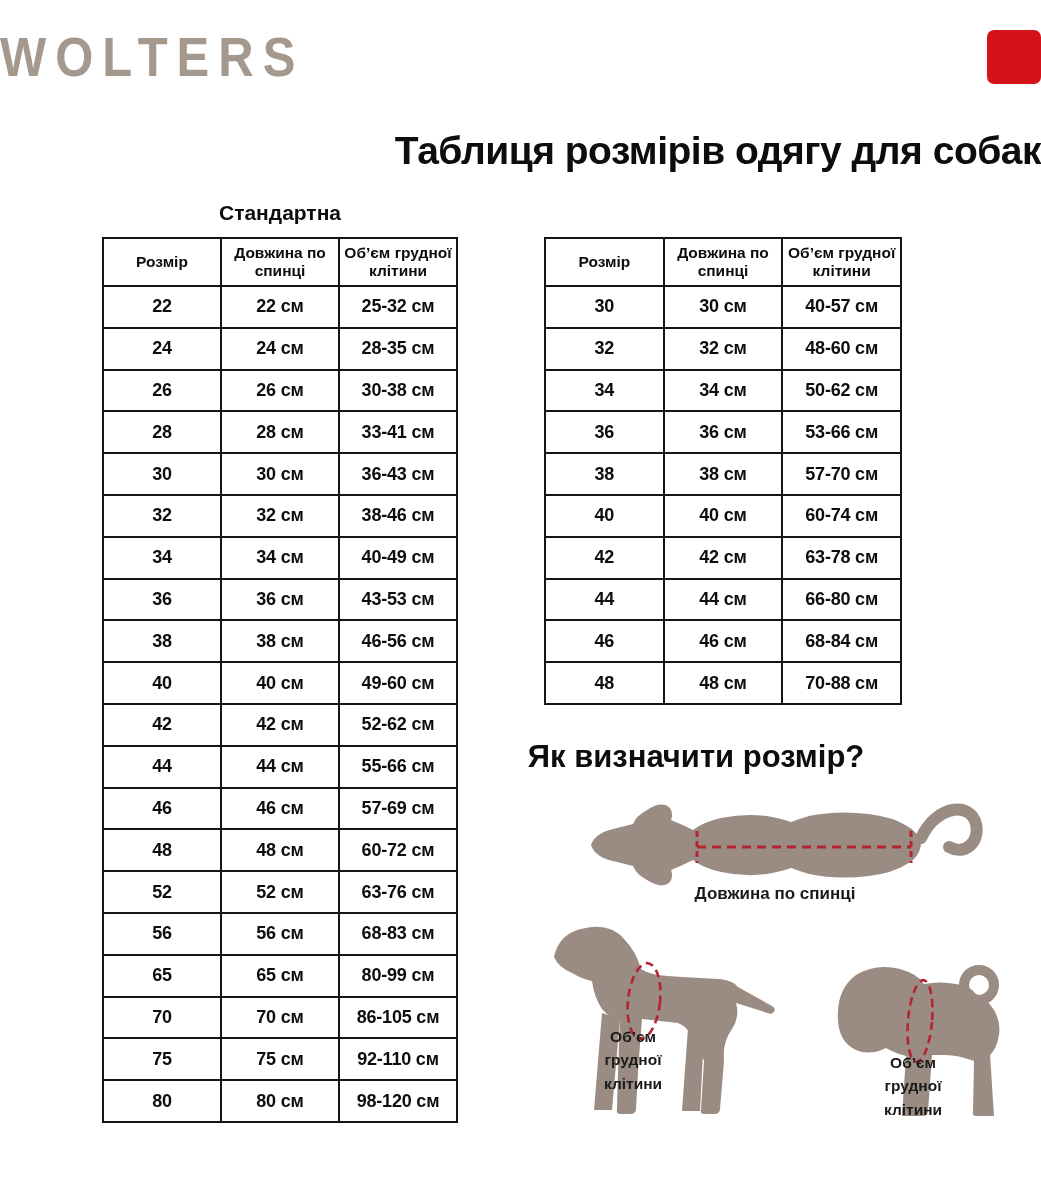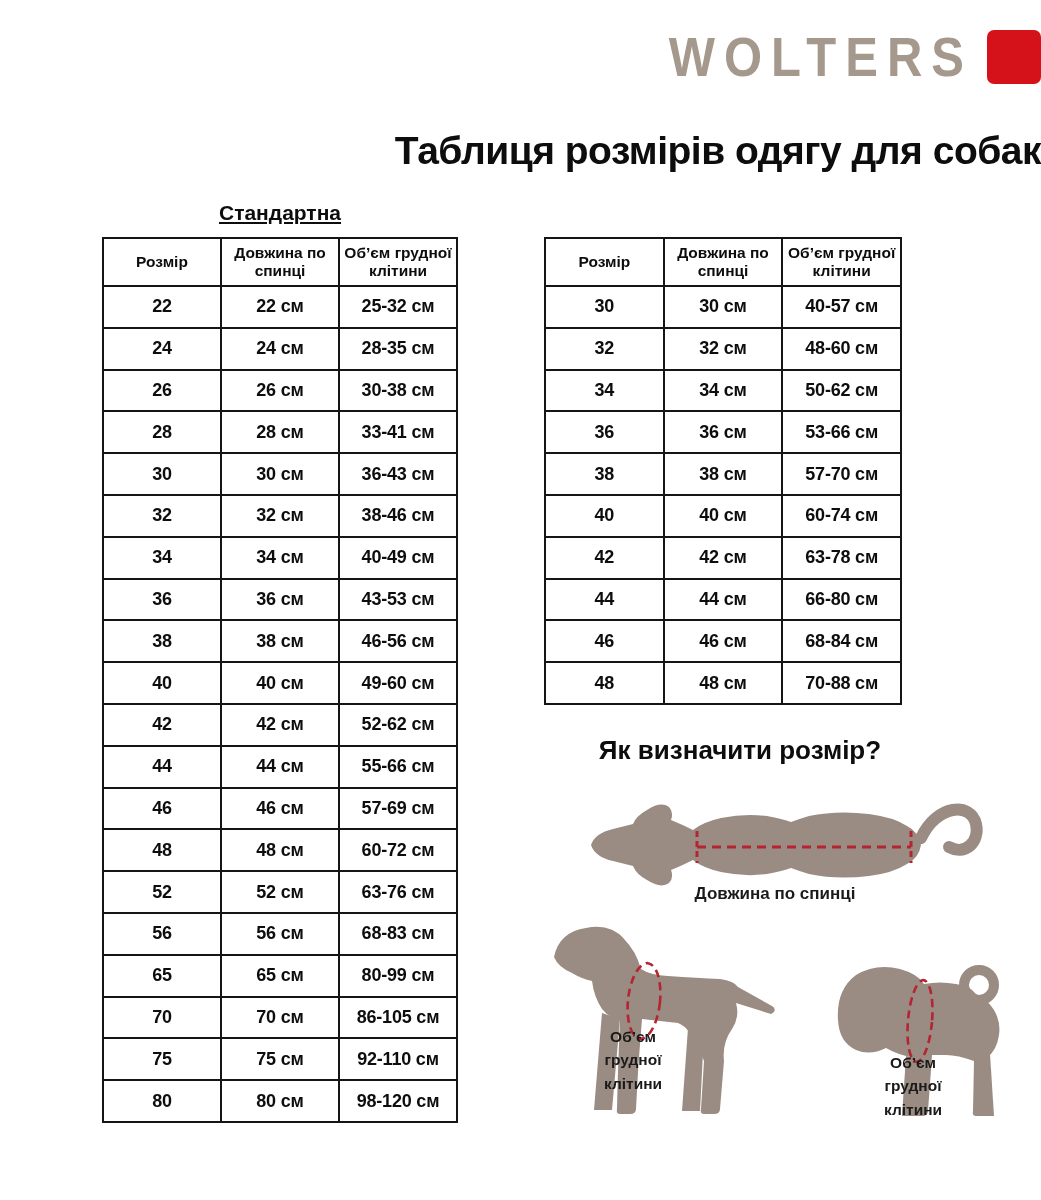--- a/index.html
+++ b/index.html
@@ -1,39 +1,39 @@
 <!DOCTYPE html>
 <html lang="uk"><head>
 <meta charset="utf-8">
 <style>
   html,body{margin:0;padding:0;background:#ffffff;}
   body{font-family:"Liberation Sans",sans-serif;color:#101010;}
   .canvas{position:relative;width:1041px;height:1200px;background:#ffffff;overflow:hidden;margin:0 auto;}
 
   
-  .logo-row{position:absolute;top:30px;left:0;width:100%;display:flex;justify-content:flex-end;align-items:center;gap:14px;}
+  .logo-row{position:absolute;top:30px;left:0;width:100%;display:flex;justify-content:space-between;align-items:center;gap:14px;}
   .logo-text{font-size:49px;font-weight:700;letter-spacing:9px;color:#a5988c;line-height:1;transform:scaleY(1.12);}
   .logo-square{width:54px;height:54px;background:#d5121a;border-radius:7px;display:inline-block;}
   .main-title{position:absolute;top:103px;left:0;width:100%;text-align:right;font-size:39px;font-weight:700;color:#0d0d0d;letter-spacing:-0.5px;}
 
   
-  .tbl-title{position:absolute;text-align:center;font-size:21px;font-weight:700;color:#0d0d0d;text-decoration:underline;}
+  .tbl-title{position:absolute;text-align:center;font-size:21px;font-weight:700;color:#0d0d0d;}
   #std-title{left:102px;top:201px;width:356px;}
   #pug-title{left:544px;top:201px;width:358px;}
 
   
   .size-table{position:absolute;border-collapse:collapse;table-layout:fixed;background:#fff;}
   #std-table{left:102px;top:237px;width:356px;}
   #pug-table{left:544px;top:237px;width:358px;}
   .size-table th,.size-table td{border:2px solid #151515;text-align:center;vertical-align:middle;font-weight:700;color:#0d0d0d;padding:0 4px;}
   .size-table th{height:46px;font-size:15.5px;line-height:1.18;}
   .size-table td{height:39.8px;font-size:18px;letter-spacing:-0.2px;}
 
   
-  #how-title{position:absolute;left:500px;top:713px;width:480px;text-align:center;font-size:26px;font-weight:700;color:#0d0d0d;}
+  #how-title{position:absolute;left:456px;top:713px;width:480px;text-align:center;font-size:31px;font-weight:700;color:#0d0d0d;}
   .fig{position:absolute;}
   #topdog-fig{left:545px;top:770px;width:400px;height:118px;}
   #sidedog-fig{left:498px;top:897px;width:240px;height:215px;}
   #pugdog-fig{left:788px;top:942px;width:202px;height:168px;}
   .fig svg{display:block;width:100%;height:100%;}
   .measure-label{position:absolute;font-weight:700;color:#1a1a1a;}
   #back-length-label{left:595px;top:884px;width:360px;text-align:center;font-size:17px;}
   .chest-label{white-space:pre-line;font-size:15.5px;line-height:1.5;text-align:center;}
   #side-chest-label{left:604px;top:1025px;}
   #pug-chest-label{left:884px;top:1051px;}

